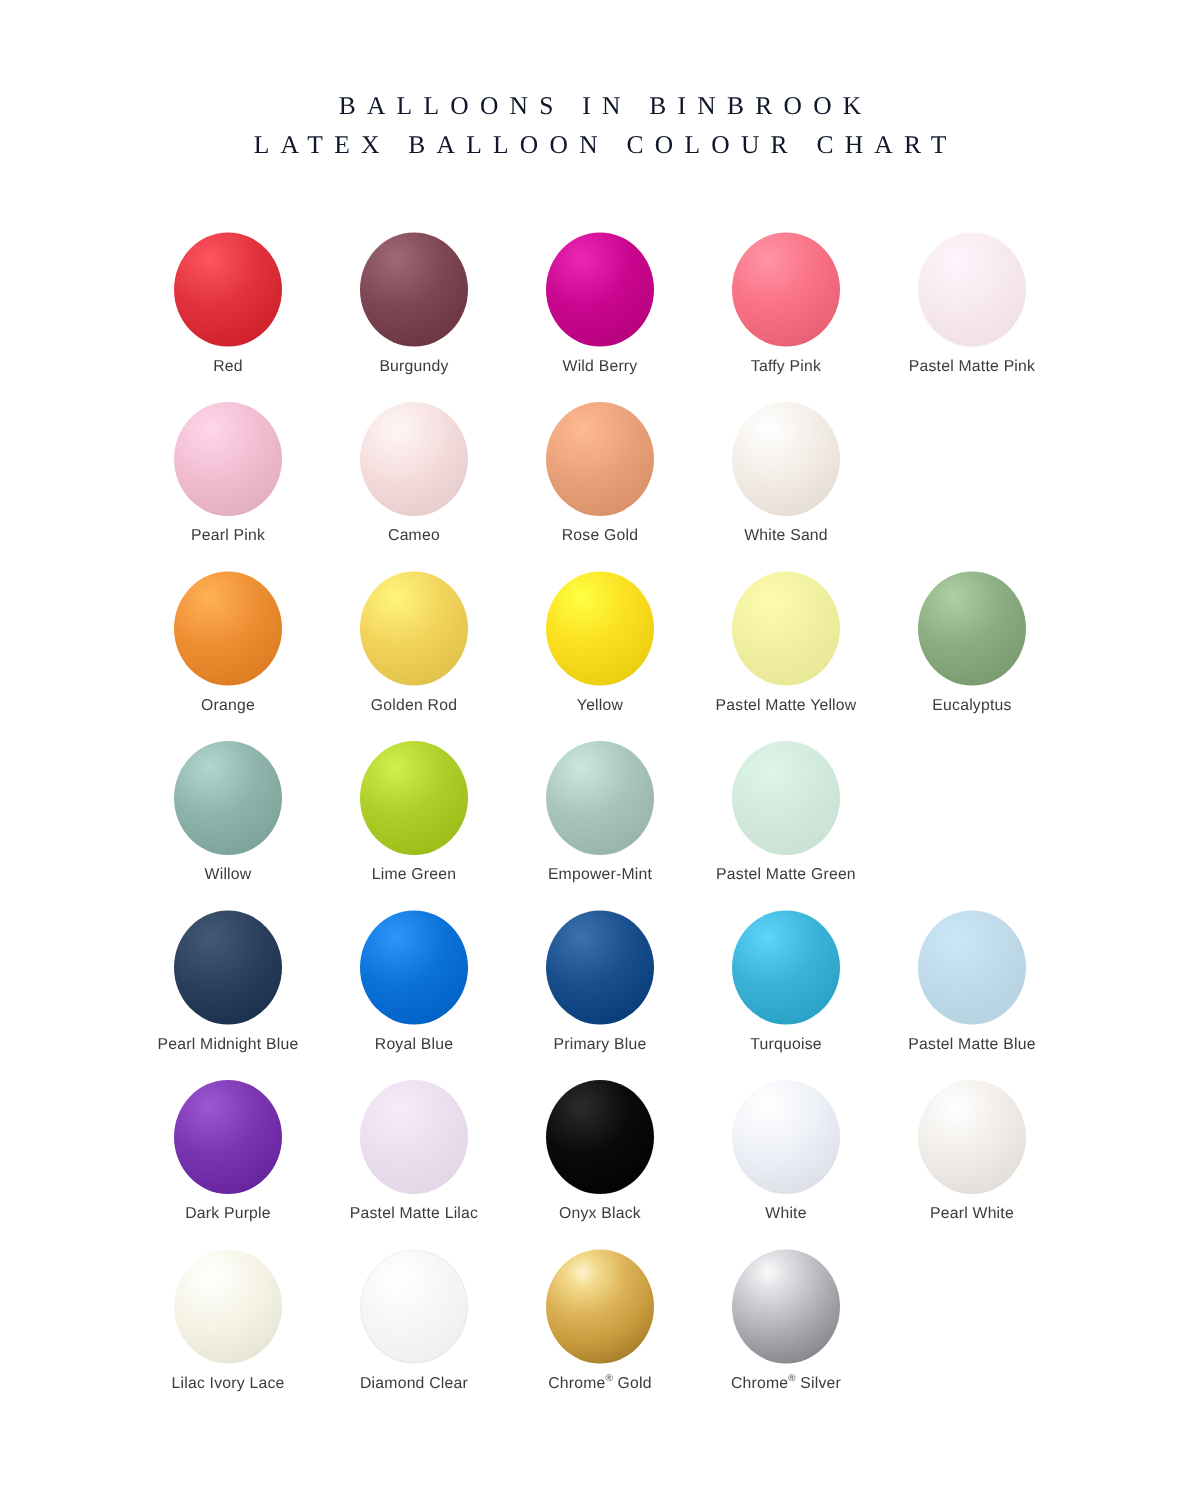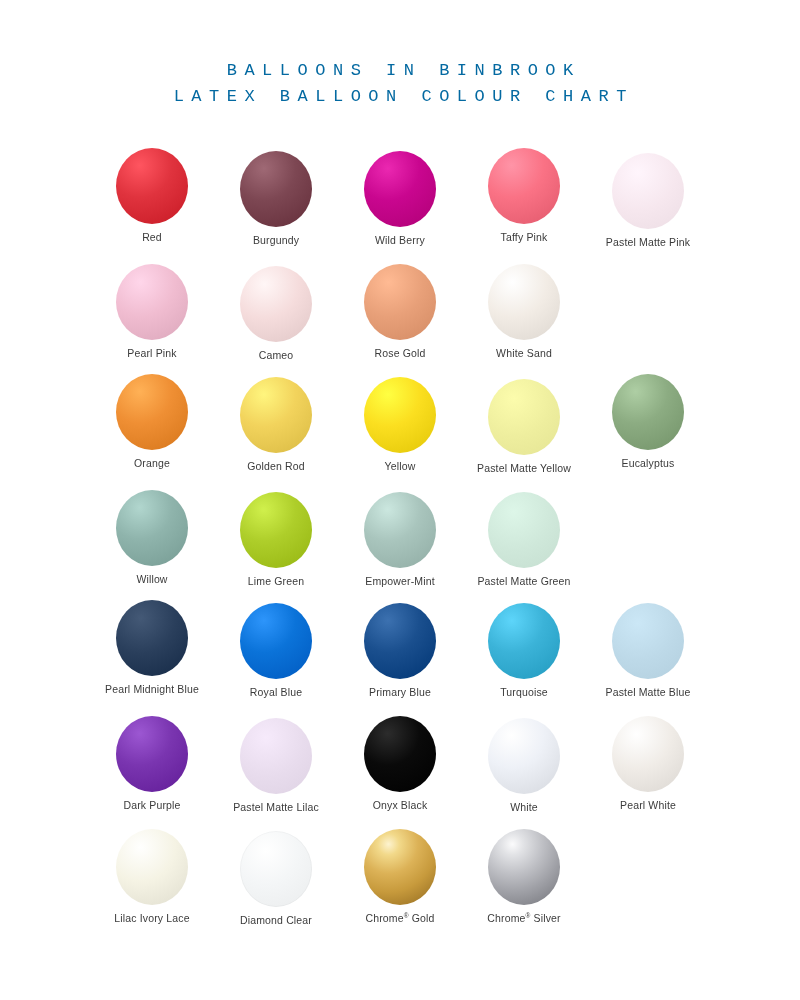--- a/index.html
+++ b/index.html
@@ -22,40 +22,40 @@
     position: relative;
     background: #ffffff;
   }
 
   
   .title-block {
     padding-top: 58px;
     text-align: center;
   }
   .title-line {
-    font-family: Liberation Mono, monospace;
+    font-family: Liberation Serif, serif;
     font-size: 17px;
     font-weight: 400;
     letter-spacing: 7.5px;
-    color: #0369a1;
+    color: #0f172a;
     line-height: 26px;
     text-indent: 7.5px;
     white-space: nowrap;
   }
 
   
   .grid {
     margin: 0 auto;
     padding-top: 28px;
     width: 620px;
   }
   .row {
     display: flex;
     justify-content: flex-start;
-    align-items: center;
+    align-items: flex-end;
     height: 113px;
   }
   .cell {
     width: 124px;
     display: flex;
     flex-direction: column;
     align-items: center;
     justify-content: flex-start;
   }
   .balloon-wrap {

